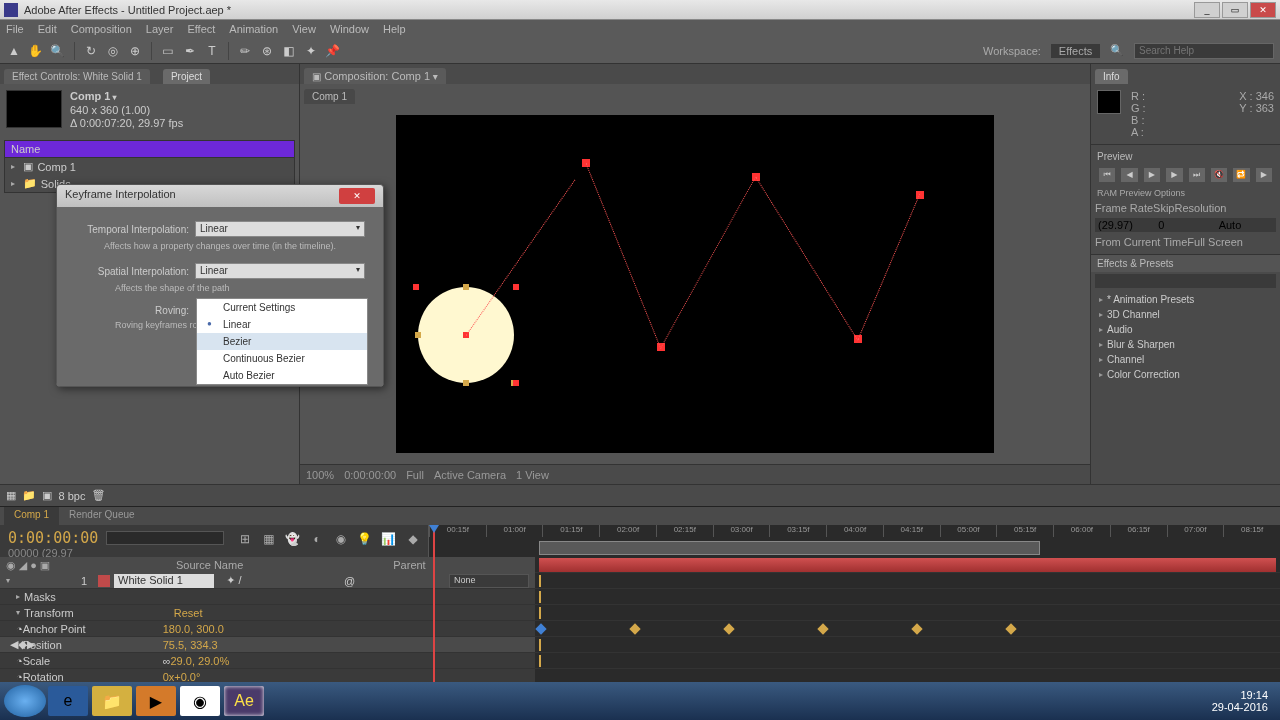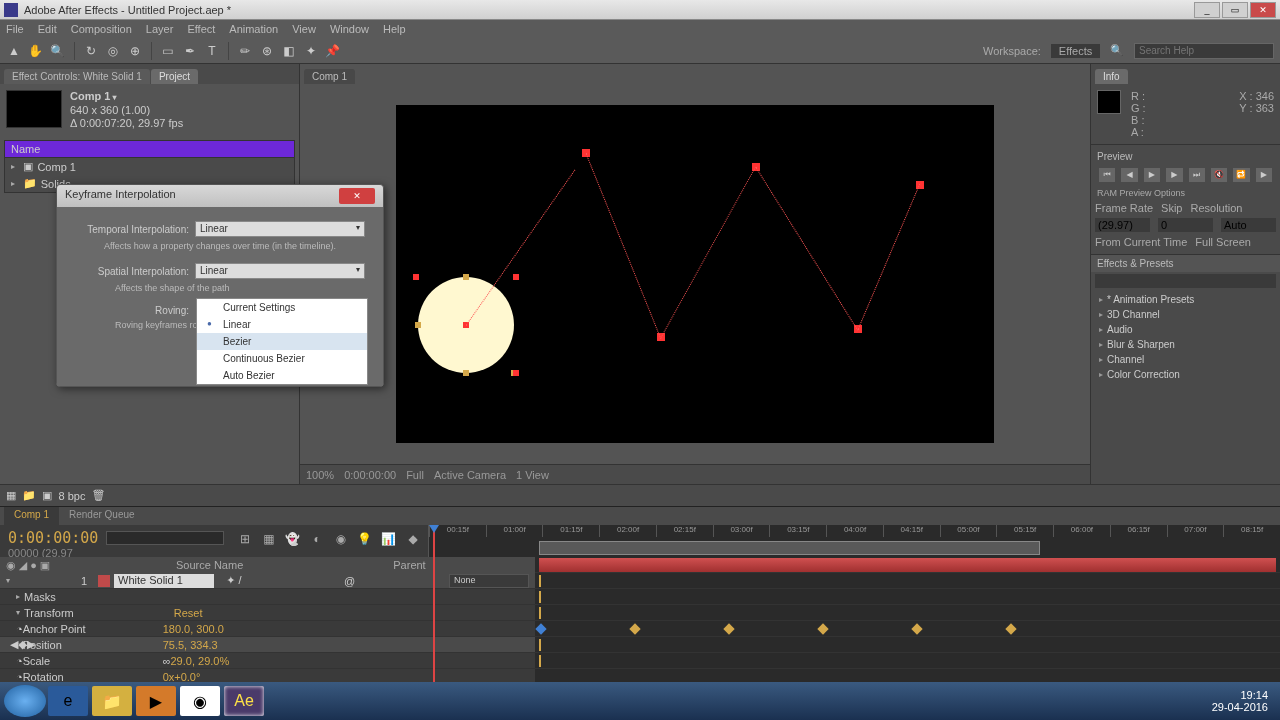--- a/index.html
+++ b/index.html
@@ -24,21 +24,21 @@
 .workspace-sel { margin-left: auto; color: #aaa; display: flex; gap: 10px; align-items: center; }
 .workspace-sel input { background: #3a3a3a; border: 1px solid #666; color: #999; padding: 1px 4px; width: 140px; font-size: 10px; height: 16px; }
 
 
 .main { display: flex; height: 420px; }
 .left-panel { width: 300px; background: #545454; border-right: 1px solid #333; position: relative; }
 .center-panel { flex: 1; background: #545454; display: flex; flex-direction: column; position: relative; }
 .right-panel { width: 190px; background: #545454; border-left: 1px solid #333; display: flex; flex-direction: column; }
 
 
-.panel-tabs { background: #4a4a4a; height: 20px; display: flex; align-items: flex-end; padding: 0 4px; gap: 1px; }
+.panel-tabs { background: #4a4a4a; height: 20px; display: flex; align-items: flex-end; padding: 0 4px; gap: 13px; }
 .panel-tab { background: #5a5a5a; padding: 2px 8px; color: #bbb; border-radius: 3px 3px 0 0; font-size: 10px; }
 .panel-tab.active { background: #6a6a6a; color: #ddd; }
 
 .comp-info { padding: 6px; display: flex; gap: 8px; color: #ccc; }
 .comp-thumb { width: 56px; height: 38px; background: #000; border: 1px solid #333; }
 .comp-details { font-size: 10px; line-height: 13px; }
 .comp-name { font-weight: bold; }
 .comp-name::after { content: " ▾"; font-size: 8px; }
 
 .project-list { background: #4a4a4a; margin: 4px; border: 1px solid #333; }
@@ -79,21 +79,21 @@
 .info-box { background: #4a4a4a; padding: 6px; color: #aaa; font-size: 10px; height: 60px; display: flex; gap: 10px; }
 .info-swatch { width: 24px; height: 24px; background: #000; border: 1px solid #666; }
 .info-text { line-height: 12px; flex: 1; }
 .info-xy { text-align: right; }
 
 .preview-panel { background: #4a4a4a; padding: 4px; border-top: 1px solid #333; }
 .preview-header { color: #bbb; padding: 2px; font-size: 10px; }
 .preview-ctrls { display: flex; justify-content: center; gap: 6px; padding: 4px; }
 .pv-btn { width: 18px; height: 14px; background: #666; color: #ccc; text-align: center; font-size: 8px; line-height: 14px; }
 .preview-opts { color: #aaa; font-size: 9px; padding: 2px; }
-.pv-row { display: flex; gap: 8px; padding: 2px 0; align-items: center; }
+.pv-row { display: flex; padding: 2px 0; align-items: center; }
 .pv-cell { flex: 1; background: #3a3a3a; padding: 1px 3px; height: 14px; }
 
 .effects-panel { background: #4a4a4a; flex: 1; border-top: 1px solid #333; }
 .effects-header { color: #bbb; padding: 3px 6px; font-size: 10px; background: #545454; }
 .effects-search { background: #3a3a3a; margin: 2px 4px; height: 14px; }
 .effects-list { padding: 2px; }
 .effects-item { padding: 2px 6px; color: #ccc; font-size: 10px; display: flex; align-items: center; gap: 4px; }
 .effects-item::before { content: "▸"; font-size: 8px; color: #999; }
 
 
@@ -223,20 +223,23 @@
       <div class="project-row"><span class="twirl">▸</span>▣ <span>Comp 1</span></div>
       <div class="project-row">
           <span class="twirl">▸</span>
           <span class="folder-icon">📁</span> 
           <span>Solids</span>
         </div>
     </div>
   </div>
 
   <div class="center-panel">
+    <div class="panel-tabs">
+      <div class="panel-tab">▣ <span>Composition: Comp 1</span> ▾</div>
+    </div>
     <div class="panel-tabs" style="background:#545454;">
       <div class="panel-tab" style="background:#484848;">Comp 1</div>
     </div>
     <div class="comp-viewer">
       <div class="comp-canvas">
         <div class="circle-shape" style="left:70px;top:220px;"></div>
         <div class="circle-handle" style="left:70px;top:172px;"></div>
         <div class="circle-handle" style="left:70px;top:268px;"></div>
         <div class="circle-handle" style="left:22px;top:220px;"></div>
         <div class="circle-handle" style="left:118px;top:268px;"></div>

